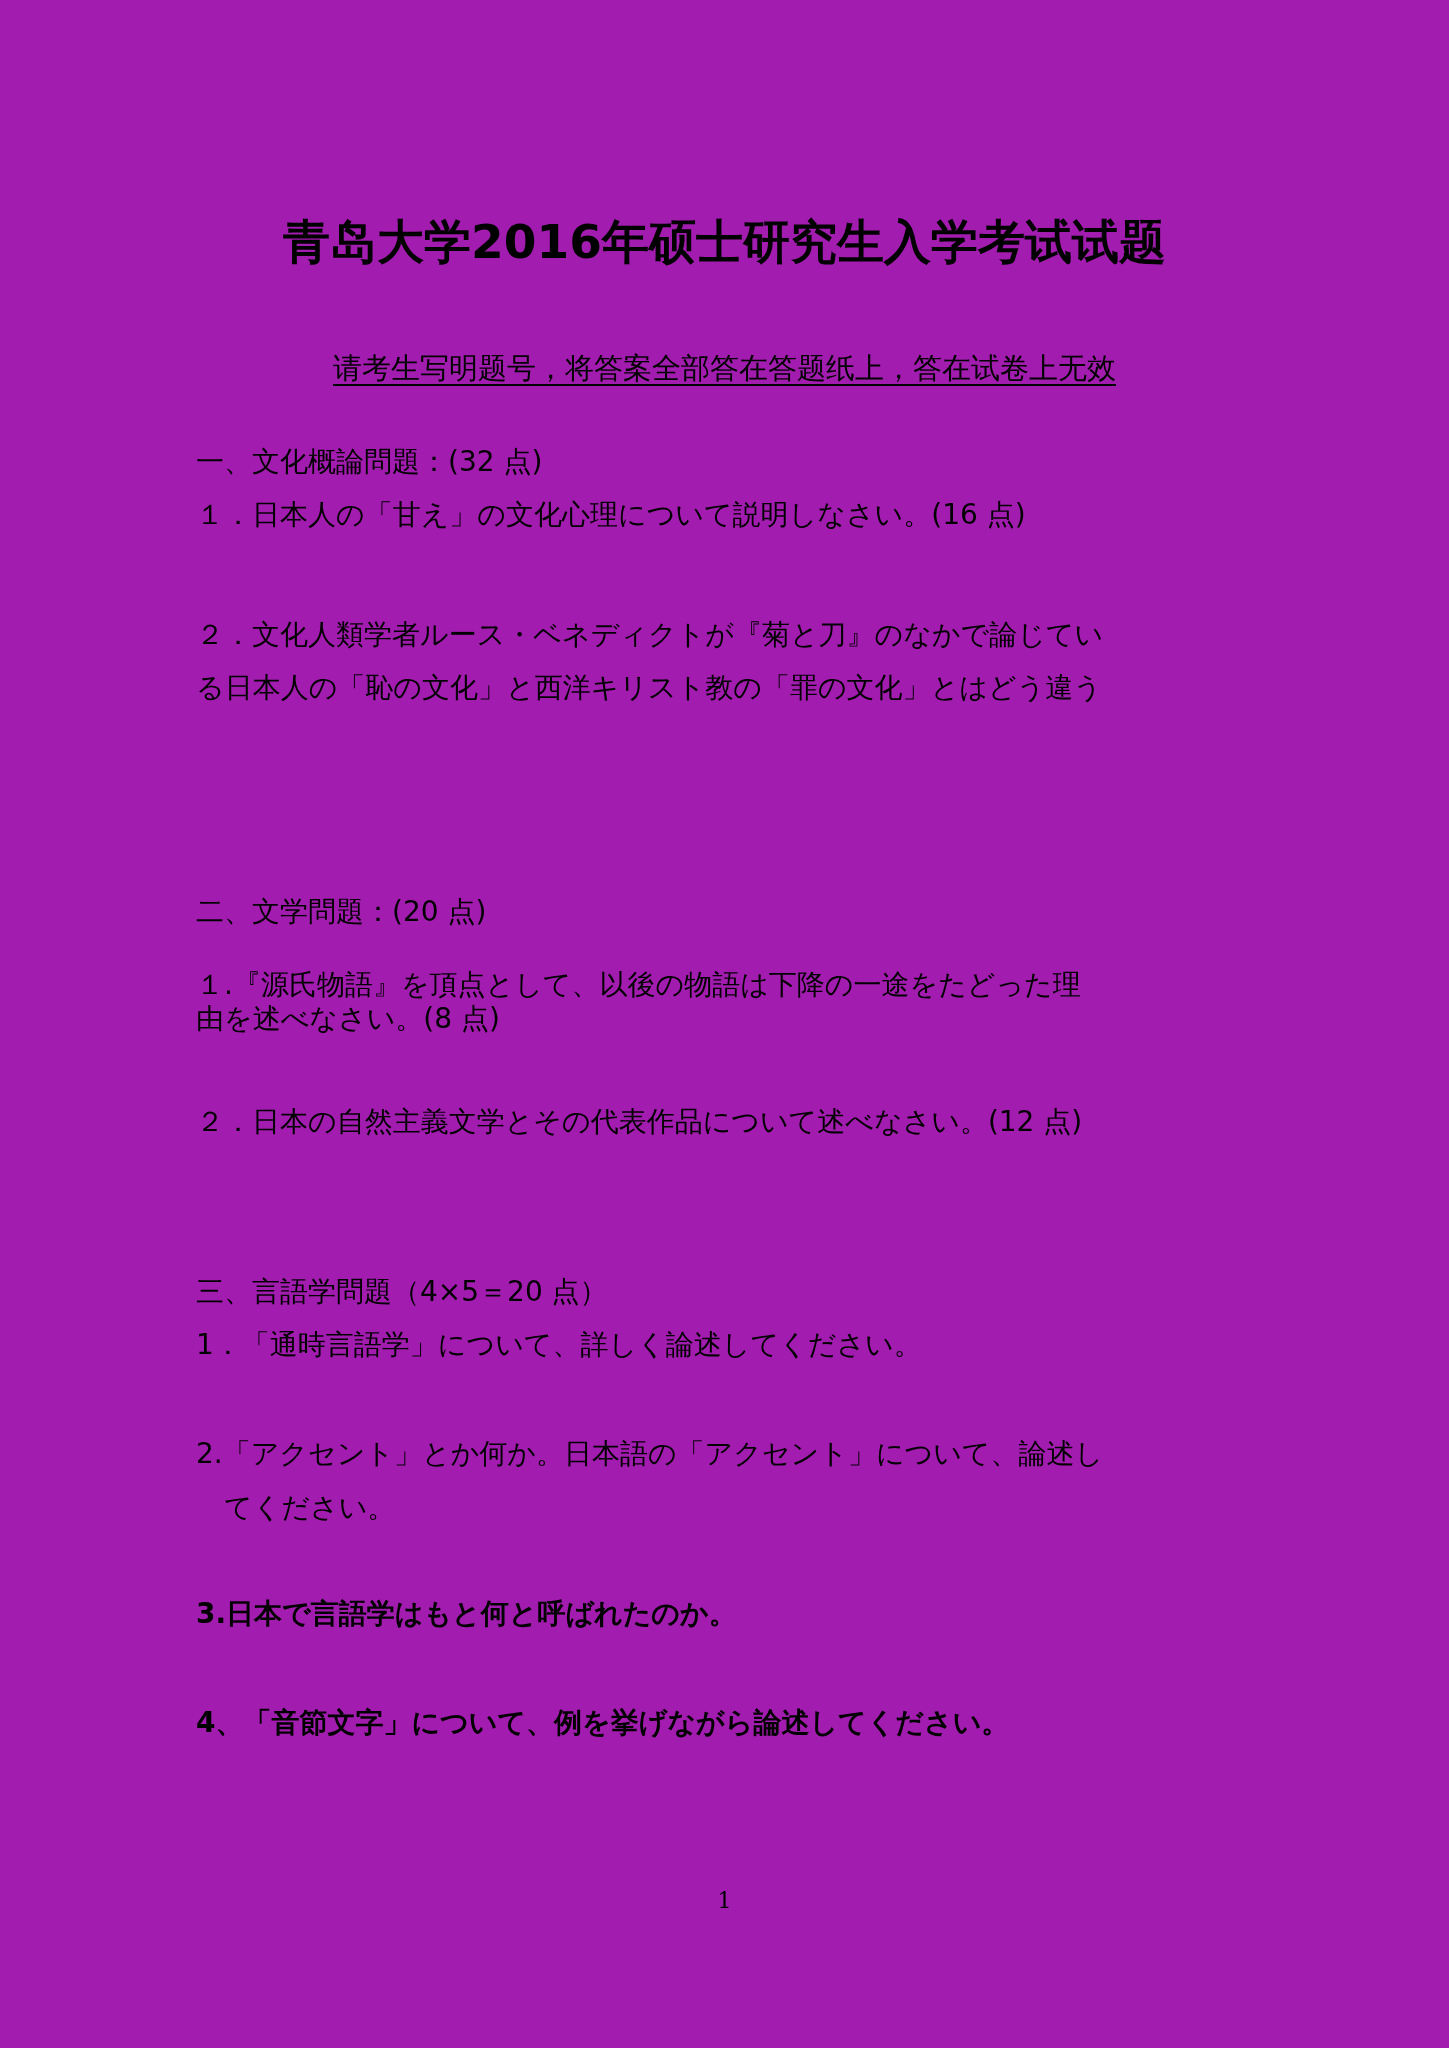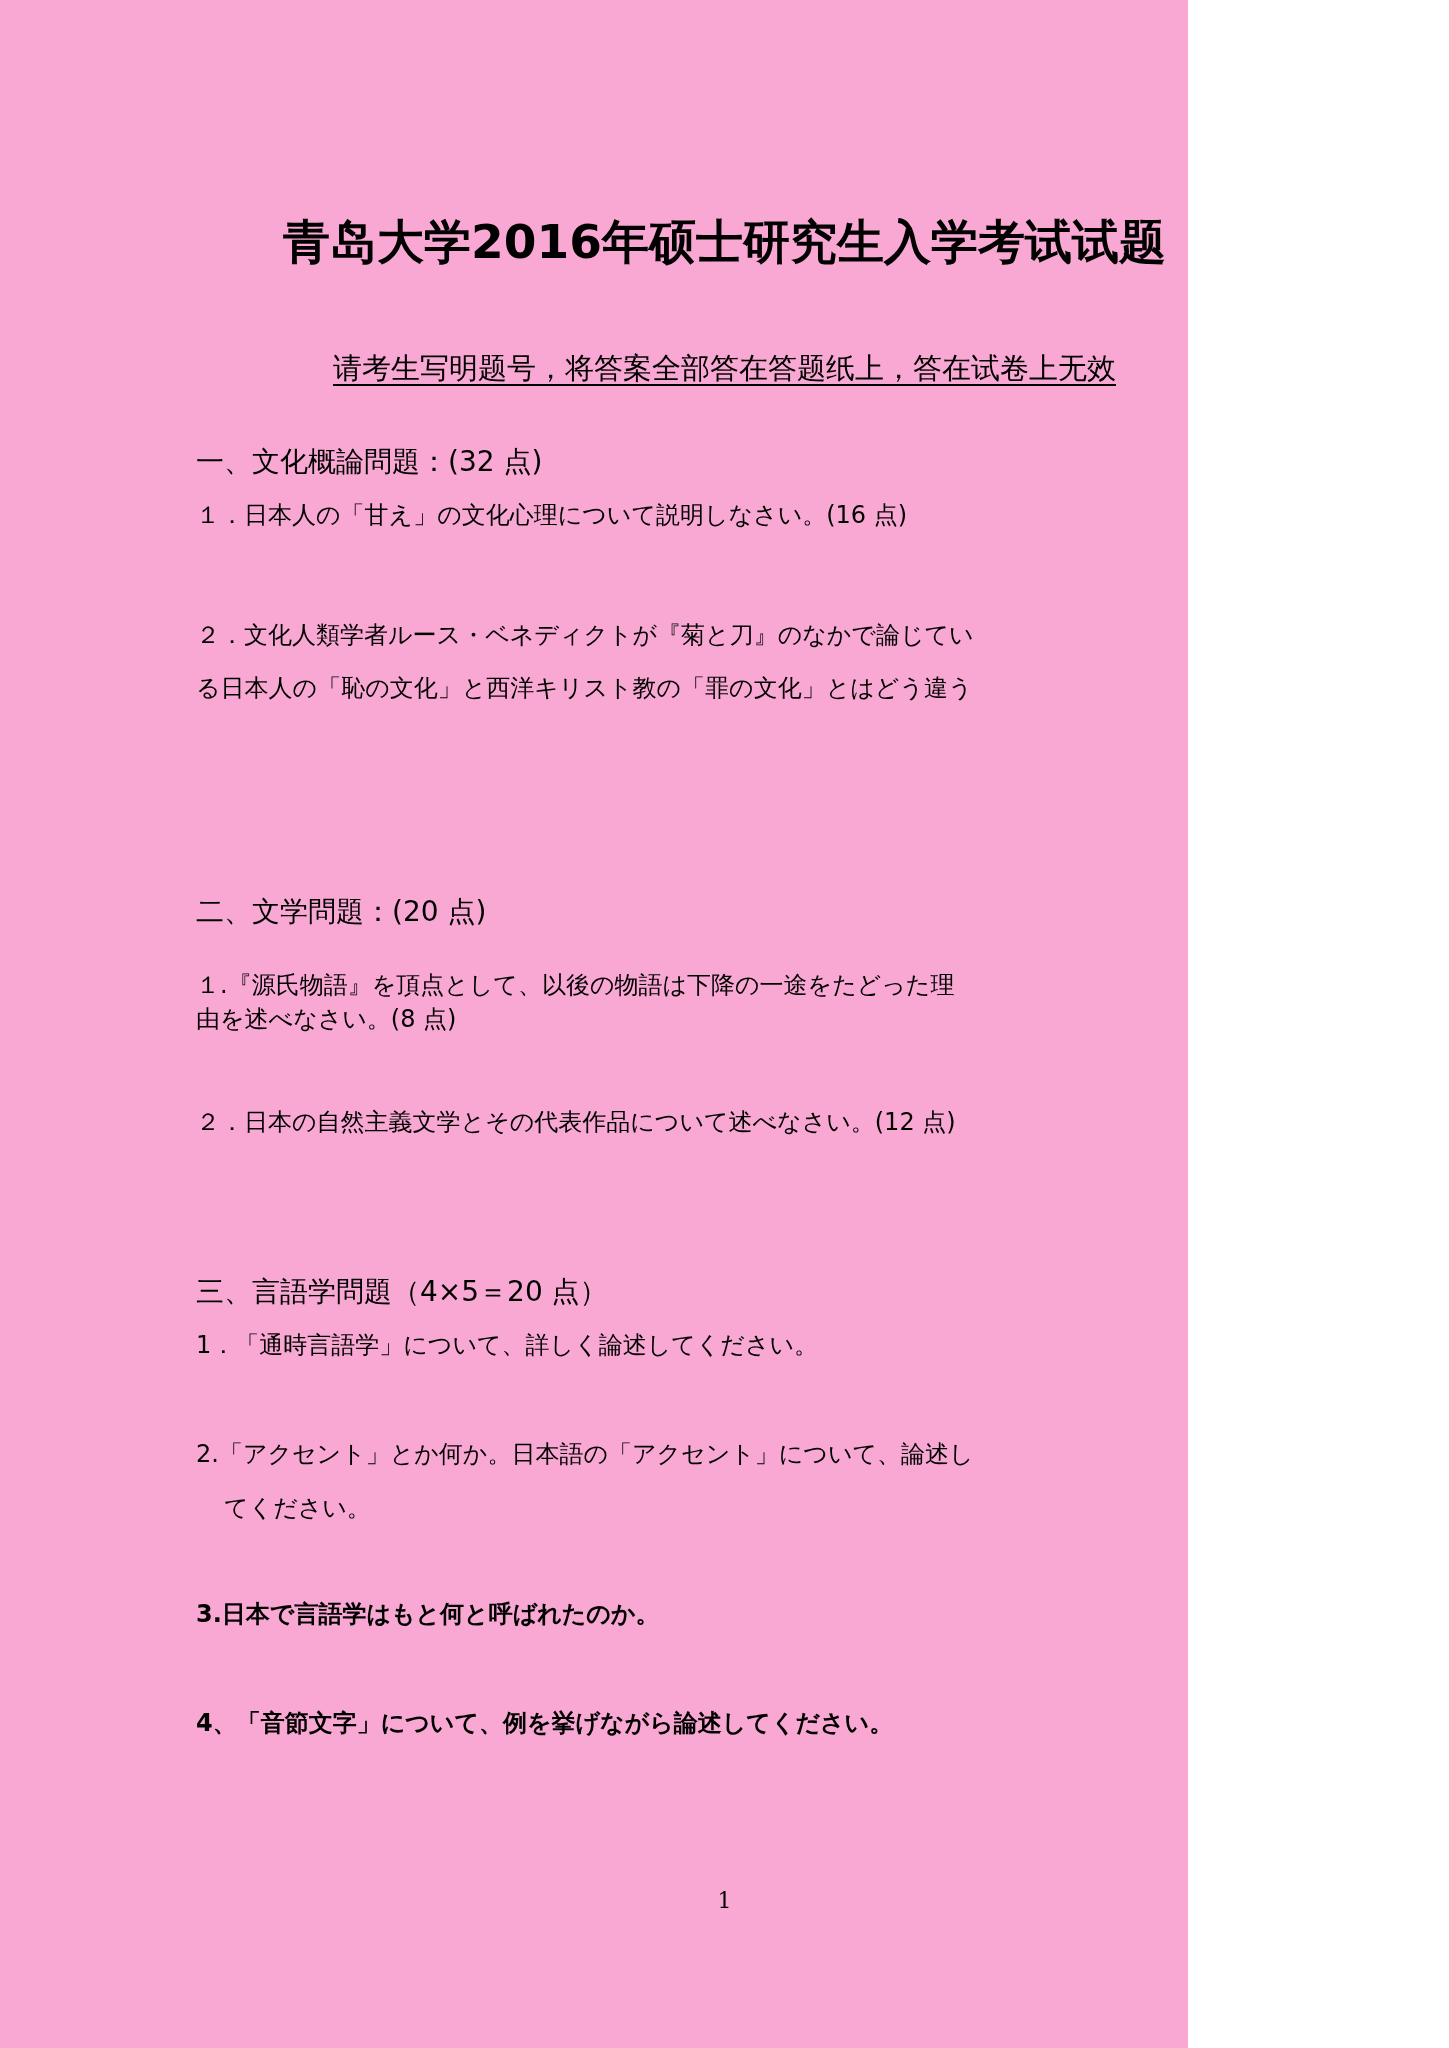--- a/index.html
+++ b/index.html
@@ -11,23 +11,23 @@
       width: 1449px;
       height: 2048px;
       position: relative;
       overflow: hidden;
       color: #000000;
       font-family: "DejaVu Sans", "Liberation Sans", sans-serif;
     }
     .page {
       position: absolute;
       left: 0; top: 0;
-      width: 1188px;
+      width: 1449px;
       height: 2048px;
-      background: #f9a8d4;
+      background: #a21caf;
     }
     .title {
       position: absolute;
       left: 0;
       width: 1449px;
       top: 212px;
       text-align: center;
       font-size: 47px;
       line-height: 60px;
       font-weight: bold;
@@ -62,21 +62,21 @@
     }
     .instruction span {
       text-decoration: underline;
       text-underline-offset: 6px;
       text-decoration-thickness: 2px;
     }
     .line {
       position: absolute;
       left: 196px;
       width: 1080px;
-      font-size: 24px;
+      font-size: 28px;
       line-height: 40px;
       white-space: nowrap;
       font-family: "DejaVu Sans", "Liberation Sans", sans-serif;
     }
     .section-head {
       font-size: 28px;
     }
     .page-number {
       position: absolute;
       left: 0;

